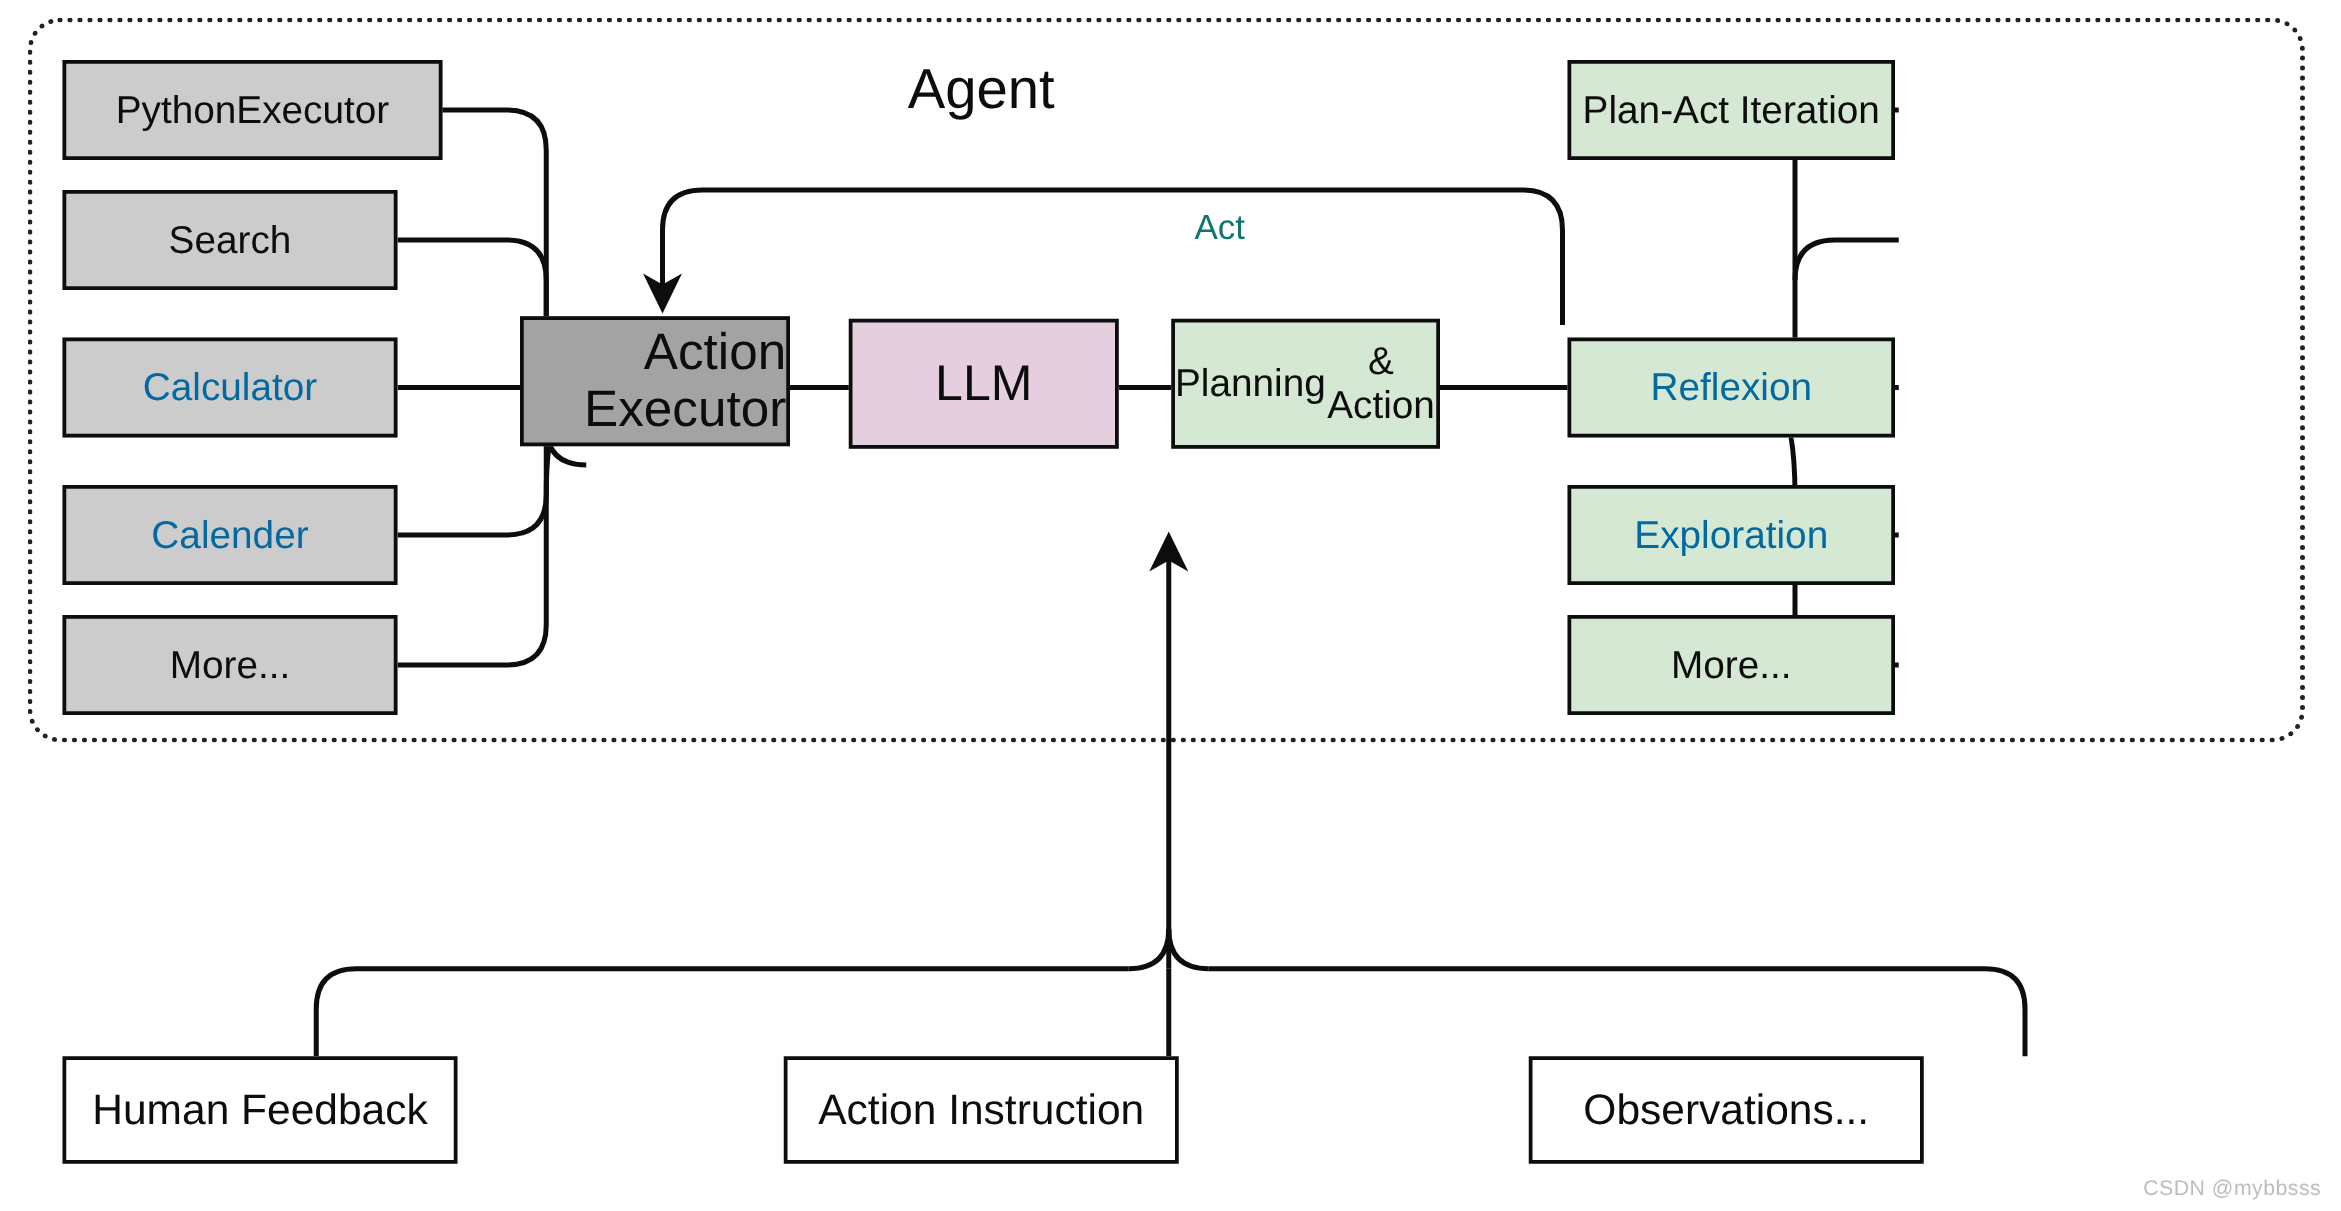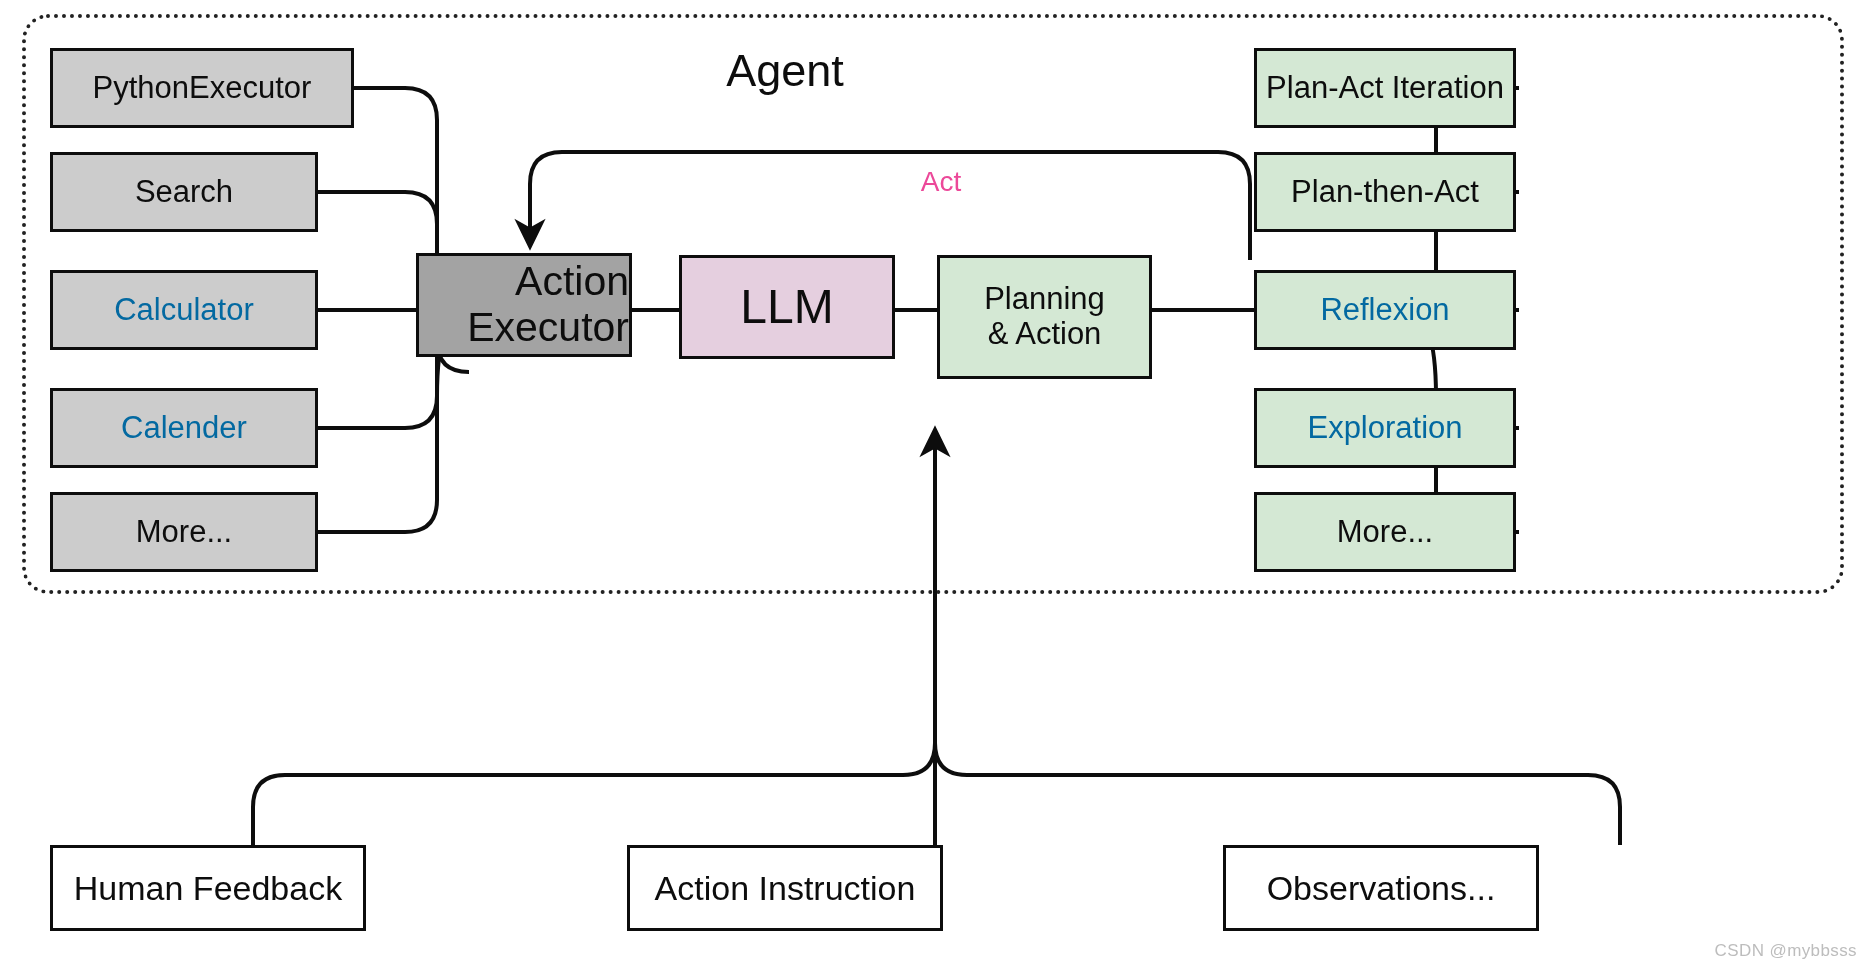--- a/index.html
+++ b/index.html
@@ -54,21 +54,21 @@
     background: #d4e8d4;
     font-size: 31px;
   }
   .core-gray {
     background: #a3a3a3;
     font-size: 41px;
     align-items: flex-end;
   }
   .core-pink {
     background: #e5cfdf;
-    font-size: 48px;
+    font-size: 40px;
   }
   .core-green {
     background: #d4e8d4;
     font-size: 31px;
   }
   .io-node {
     background: #ffffff;
     font-size: 34px;
     border-width: 3px;
   }
@@ -82,23 +82,23 @@
     width: 250px;
     text-align: center;
     font-size: 45px;
     color: #0d0d0d;
   }
   .act-label {
     position: absolute;
     left: 880px;
     top: 166px;
     width: 110px;
-    text-align: center;
+    text-align: right;
     font-size: 28px;
-    color: #ec4899;
+    color: #0f766e;
     background: #ffffff;
     padding: 0 6px;
   }
   .watermark {
     position: absolute;
     right: 16px;
     bottom: 8px;
     font-size: 17px;
     color: #bdbdbd;
     letter-spacing: 0.4px;
@@ -189,33 +189,30 @@
 
   <div class="node core-gray" style="left:416px; top:253px; width:216px; height:104px; flex-direction:column;">
     <span>Action</span>
     <span>Executor</span>
   </div>
 
   <div class="node core-pink" style="left:679px; top:255px; width:216px; height:104px;">
     <span>LLM</span>
   </div>
 
-  <div class="node core-green" style="left:937px; top:255px; width:215px; height:124px; flex-direction:column;">
+  <div class="node core-green" style="left:937px; top:255px; width:215px; height:104px; ">
     <span>Planning</span>
     <span>&amp; Action</span>
   </div>
 
   <div class="act-label">Act</div>
 
   <div class="node strategy-node" style="left:1254px; top:48px; width:262px; height:80px;">
     <span>Plan-Act Iteration</span>
   </div>
-  <div class="node strategy-node" style="left:1254px; top:152px; width:262px; height:80px;">
-    <span>Plan-then-Act</span>
-  </div>
   <div class="node strategy-node" style="left:1254px; top:270px; width:262px; height:80px;">
     <span class="dimmed">Reflexion</span>
   </div>
   <div class="node strategy-node" style="left:1254px; top:388px; width:262px; height:80px;">
     <span class="dimmed">Exploration</span>
   </div>
   <div class="node strategy-node" style="left:1254px; top:492px; width:262px; height:80px;">
     <span>More...</span>
   </div>
 

